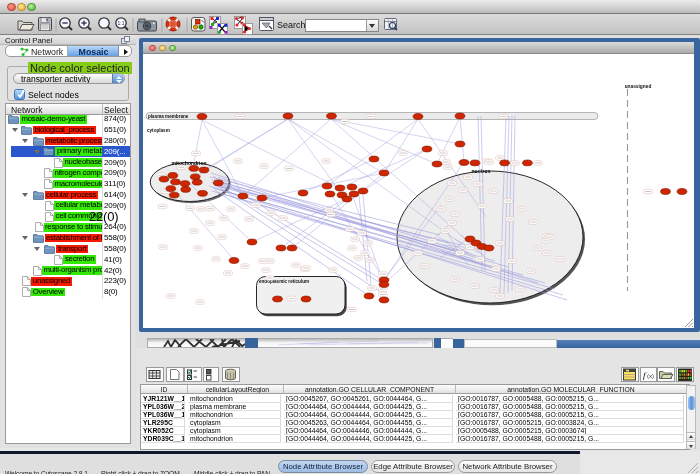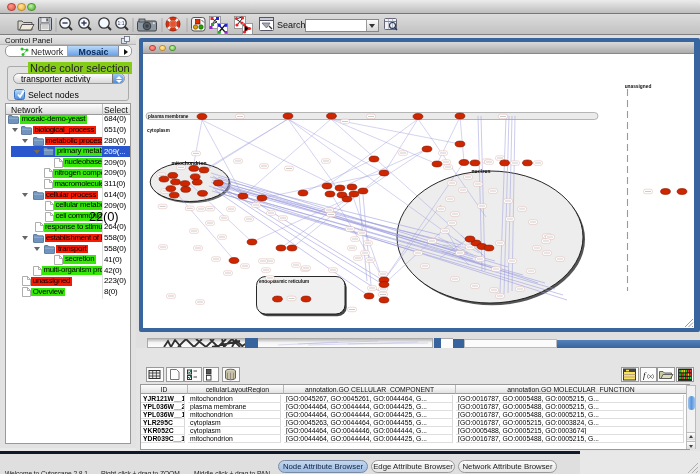--- a/index.html
+++ b/index.html
@@ -175,21 +175,21 @@
  </div>
 </div>
 <div class="abs" style="left:0;top:44px;width:136px;height:1px;background:#b8b8b8"></div>
 
 <div class="abs" style="left:0px;top:0px;width:133px;height:448px;overflow:hidden;pointer-events:none">
 <svg style="position:absolute;left:8px;top:114.9px" width="11" height="9">
       <path d="M0.5 3 L0.5 8 Q0.5 8.6 1.1 8.6 L9.9 8.6 Q10.5 8.6 10.5 8 L10.5 2.4 Q10.5 1.8 9.9 1.8 L5 1.8 L4.2 0.8 Q4 0.5 3.6 0.5 L1.1 0.5 Q0.5 0.5 0.5 1.1 Z" fill="#6f94bf" stroke="#3a5a80" stroke-width="0.7"></path>
       <path d="M0.8 3.2 L10.2 3.2" stroke="#9db8d4" stroke-width="0.9"></path>
     </svg>
     <div style="position:absolute;left:20px;top:115.0px;height:8.6px;line-height:8.6px;background:#35e805;color:#000;font-size:7.8px;letter-spacing:-0.25px;padding:0 1.5px;white-space:nowrap;overflow:hidden;max-width:82px">mosaic-demo-yeast</div>
-    <div style="position:absolute;left:104px;top:114.4px;height:9.8px;line-height:9.8px;color:#000;font-size:8px;letter-spacing:-0.2px;white-space:nowrap">684(0)</div>
+    <div style="position:absolute;left:104px;top:114.4px;height:9.8px;line-height:9.8px;color:#000;font-size:8px;letter-spacing:-0.2px;white-space:nowrap">874(0)</div>
     <div style="position:absolute;left:12px;top:127.99999999999999px;width:0;height:0;border-left:3.5px solid transparent;border-right:3.5px solid transparent;border-top:4.5px solid #666"></div>
     <svg style="position:absolute;left:21px;top:125.69999999999999px" width="11" height="9">
       <path d="M0.5 3 L0.5 8 Q0.5 8.6 1.1 8.6 L9.9 8.6 Q10.5 8.6 10.5 8 L10.5 2.4 Q10.5 1.8 9.9 1.8 L5 1.8 L4.2 0.8 Q4 0.5 3.6 0.5 L1.1 0.5 Q0.5 0.5 0.5 1.1 Z" fill="#6f94bf" stroke="#3a5a80" stroke-width="0.7"></path>
       <path d="M0.8 3.2 L10.2 3.2" stroke="#9db8d4" stroke-width="0.9"></path>
     </svg>
     <div style="position:absolute;left:33px;top:125.8px;height:8.6px;line-height:8.6px;background:#f71a02;color:#000;font-size:7.8px;letter-spacing:-0.25px;padding:0 1.5px;white-space:nowrap;overflow:hidden;max-width:69px">biological_process</div>
     <div style="position:absolute;left:104px;top:125.2px;height:9.8px;line-height:9.8px;color:#000;font-size:8px;letter-spacing:-0.2px;white-space:nowrap">651(0)</div>
     <div style="position:absolute;left:22.4px;top:138.8px;width:0;height:0;border-left:3.5px solid transparent;border-right:3.5px solid transparent;border-top:4.5px solid #666"></div>
     <svg style="position:absolute;left:32.5px;top:136.5px" width="11" height="9">
       <path d="M0.5 3 L0.5 8 Q0.5 8.6 1.1 8.6 L9.9 8.6 Q10.5 8.6 10.5 8 L10.5 2.4 Q10.5 1.8 9.9 1.8 L5 1.8 L4.2 0.8 Q4 0.5 3.6 0.5 L1.1 0.5 Q0.5 0.5 0.5 1.1 Z" fill="#6f94bf" stroke="#3a5a80" stroke-width="0.7"></path>

